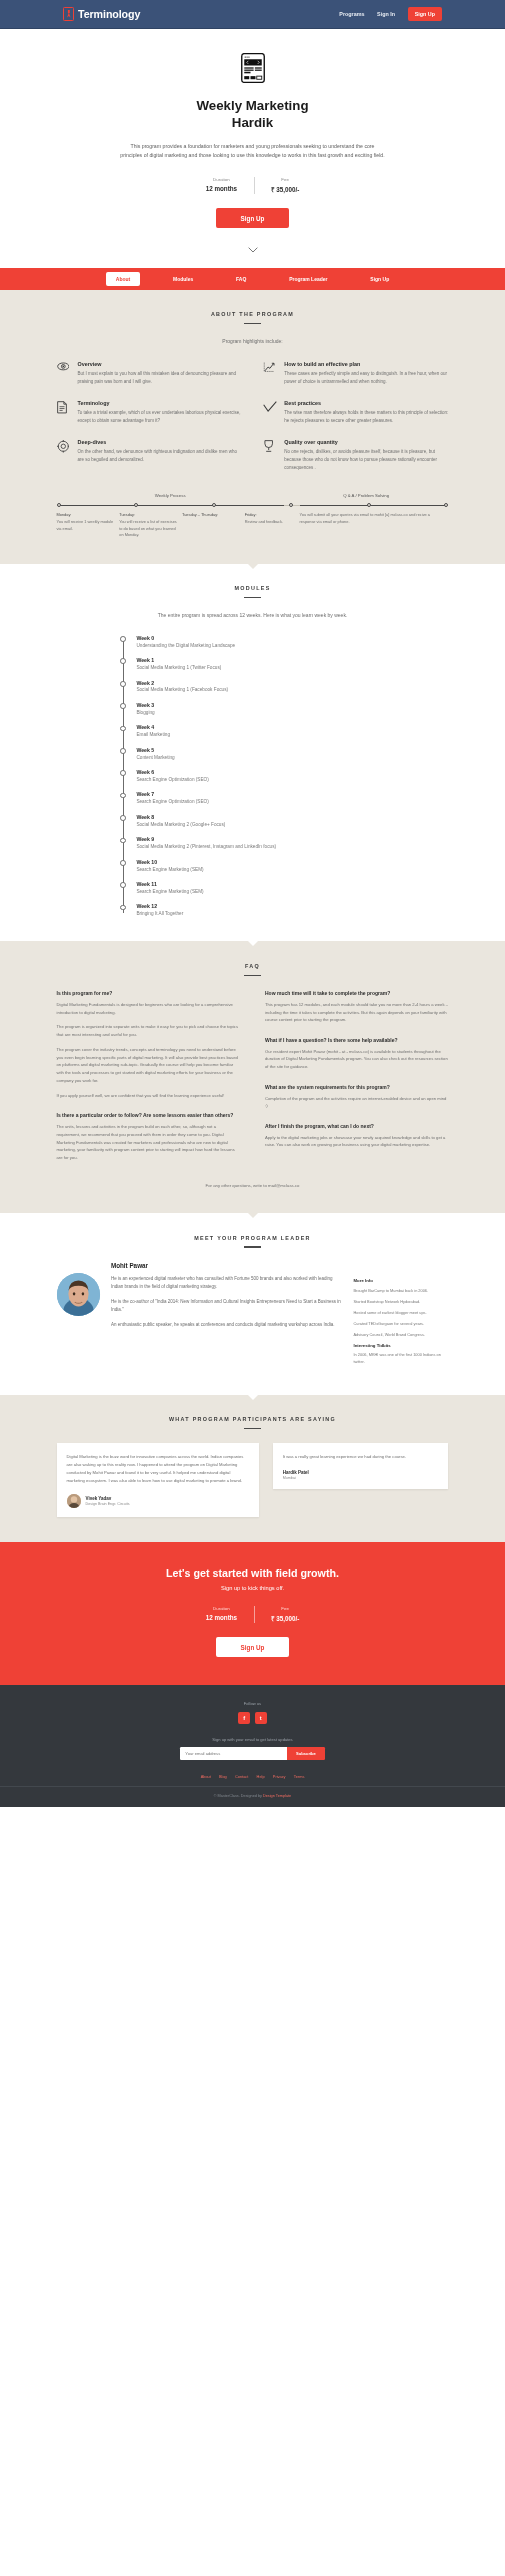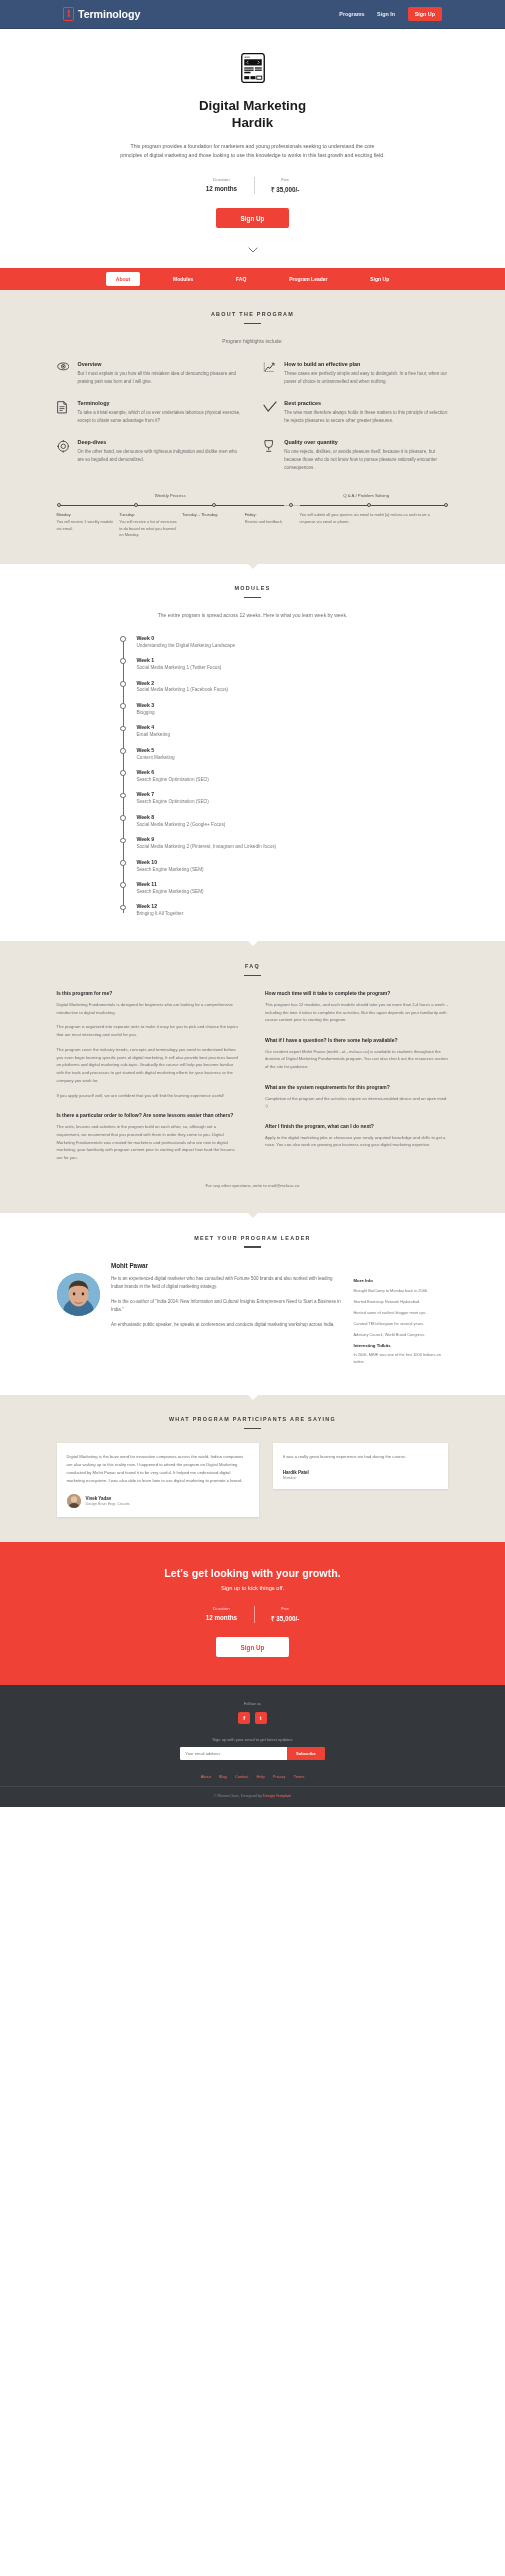--- a/index.html
+++ b/index.html
@@ -343,21 +343,21 @@
       <rect x="5" y="26.5" width="15" height="2" fill="#111"></rect>
       <rect x="5" y="30" width="10" height="2.5" fill="#111"></rect>
       <rect x="22" y="23" width="11" height="2" fill="#111"></rect>
       <rect x="22" y="26.5" width="11" height="2" fill="#111"></rect>
       <rect x="5" y="37" width="8" height="5" fill="#111"></rect>
       <rect x="15" y="37" width="8" height="5" fill="#111"></rect>
       <rect x="25" y="37" width="8" height="5" fill="none" stroke="#111" stroke-width="1.4"></rect>
     </svg>
   </div>
   <h1 class="hero-title">
-    <span>Digital Marketing</span><br>
+    <span>Weekly Marketing</span><br>
     <span>Hardik</span>
   </h1>
   <p class="hero-desc">This program provides a foundation for marketers and young professionals seeking to understand the core principles of digital marketing and those looking to use this knowledge to works in this fast growth and exciting field.</p>
   <div class="meta-row">
     <div class="meta-cell">
       <div class="meta-label">Duration</div>
       <div class="meta-value">12 months</div>
     </div>
     <div class="meta-cell">
       <div class="meta-label">Fee</div>
@@ -695,21 +695,21 @@
             <div class="tst-name">Hardik Patel</div>
             <div class="tst-role">Mumbai</div>
           </div>
         </div>
       </div>
     </div>
   </div>
 </div>
 
 <div class="final">
-  <div class="final-h">Let's get looking with your growth.</div>
+  <div class="final-h">Let's get started with field growth.</div>
   <div class="final-sub">Sign up to kick things off.</div>
   <div class="meta-row">
     <div class="meta-cell">
       <div class="meta-label">Duration</div>
       <div class="meta-value">12 months</div>
     </div>
     <div class="meta-cell">
       <div class="meta-label">Fee</div>
       <div class="meta-value">₹ 35,000/-</div>
     </div>

